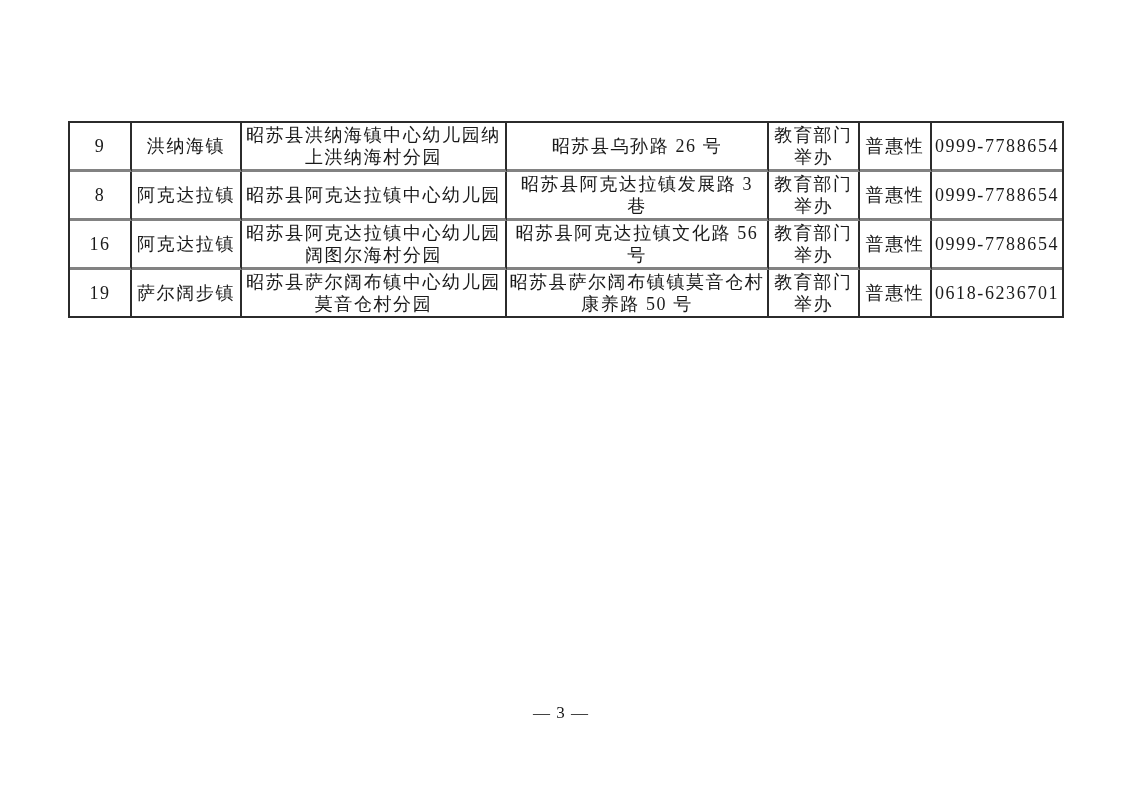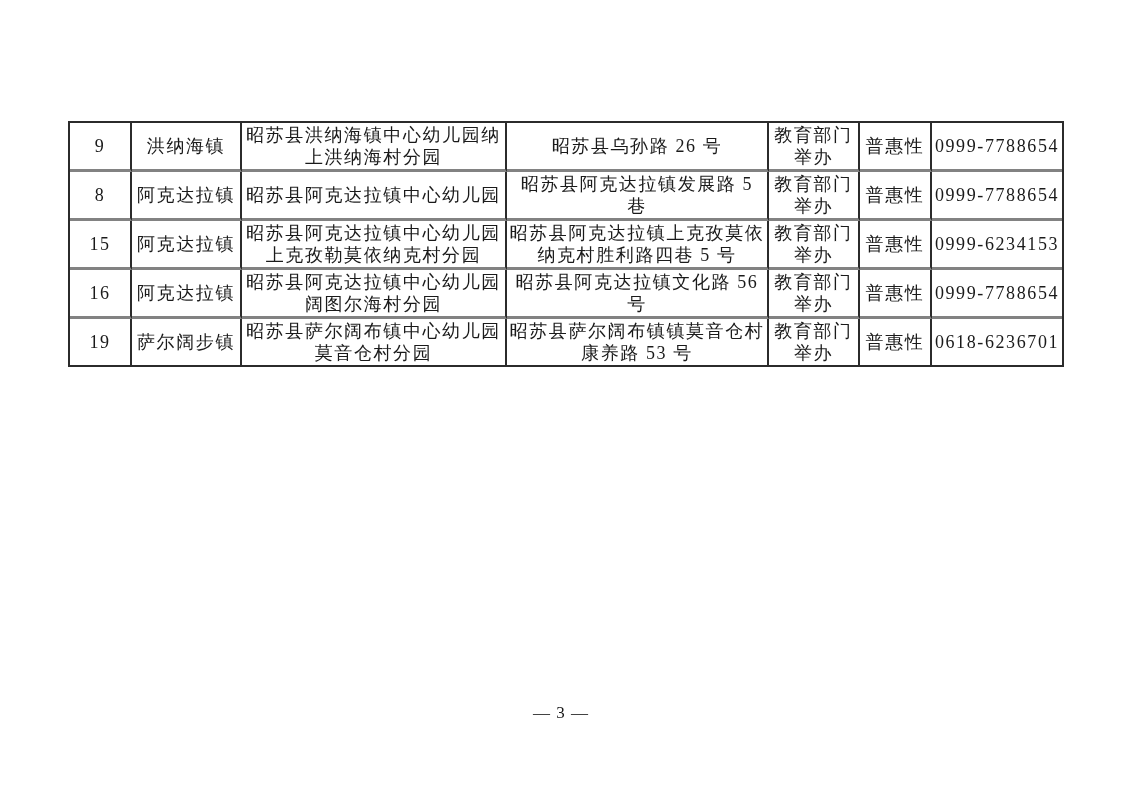--- a/index.html
+++ b/index.html
@@ -79,48 +79,39 @@
           <td>昭苏县洪纳海镇中心幼儿园纳上洪纳海村分园</td>
           <td>昭苏县乌孙路 26 号</td>
           <td>教育部门举办</td>
           <td>普惠性</td>
           <td class="cell-phone">0999-7788654</td>
         </tr>
         <tr>
           <td class="cell-seq">8</td>
           <td>阿克达拉镇</td>
           <td>昭苏县阿克达拉镇中心幼儿园</td>
-          <td>昭苏县阿克达拉镇发展路 5 巷</td>
+          <td>昭苏县阿克达拉镇发展路 3 巷</td>
           <td>教育部门举办</td>
           <td>普惠性</td>
           <td class="cell-phone">0999-7788654</td>
-        </tr>
-        <tr>
-          <td class="cell-seq">15</td>
-          <td>阿克达拉镇</td>
-          <td>昭苏县阿克达拉镇中心幼儿园上克孜勒莫依纳克村分园</td>
-          <td>昭苏县阿克达拉镇上克孜莫依纳克村胜利路四巷 5 号</td>
-          <td>教育部门举办</td>
-          <td>普惠性</td>
-          <td class="cell-phone">0999-6234153</td>
         </tr>
         <tr>
           <td class="cell-seq">16</td>
           <td>阿克达拉镇</td>
           <td>昭苏县阿克达拉镇中心幼儿园阔图尔海村分园</td>
           <td>昭苏县阿克达拉镇文化路 56 号</td>
           <td>教育部门举办</td>
           <td>普惠性</td>
           <td class="cell-phone">0999-7788654</td>
         </tr>
         <tr>
           <td class="cell-seq">19</td>
           <td>萨尔阔步镇</td>
           <td>昭苏县萨尔阔布镇中心幼儿园莫音仓村分园</td>
-          <td>昭苏县萨尔阔布镇镇莫音仓村康养路 53 号</td>
+          <td>昭苏县萨尔阔布镇镇莫音仓村康养路 50 号</td>
           <td>教育部门举办</td>
           <td>普惠性</td>
           <td class="cell-phone">0618-6236701</td>
         </tr>
       </tbody>
     </table>
   </div>
 
   <div class="page-footer">— 3 —</div>
 </div>

